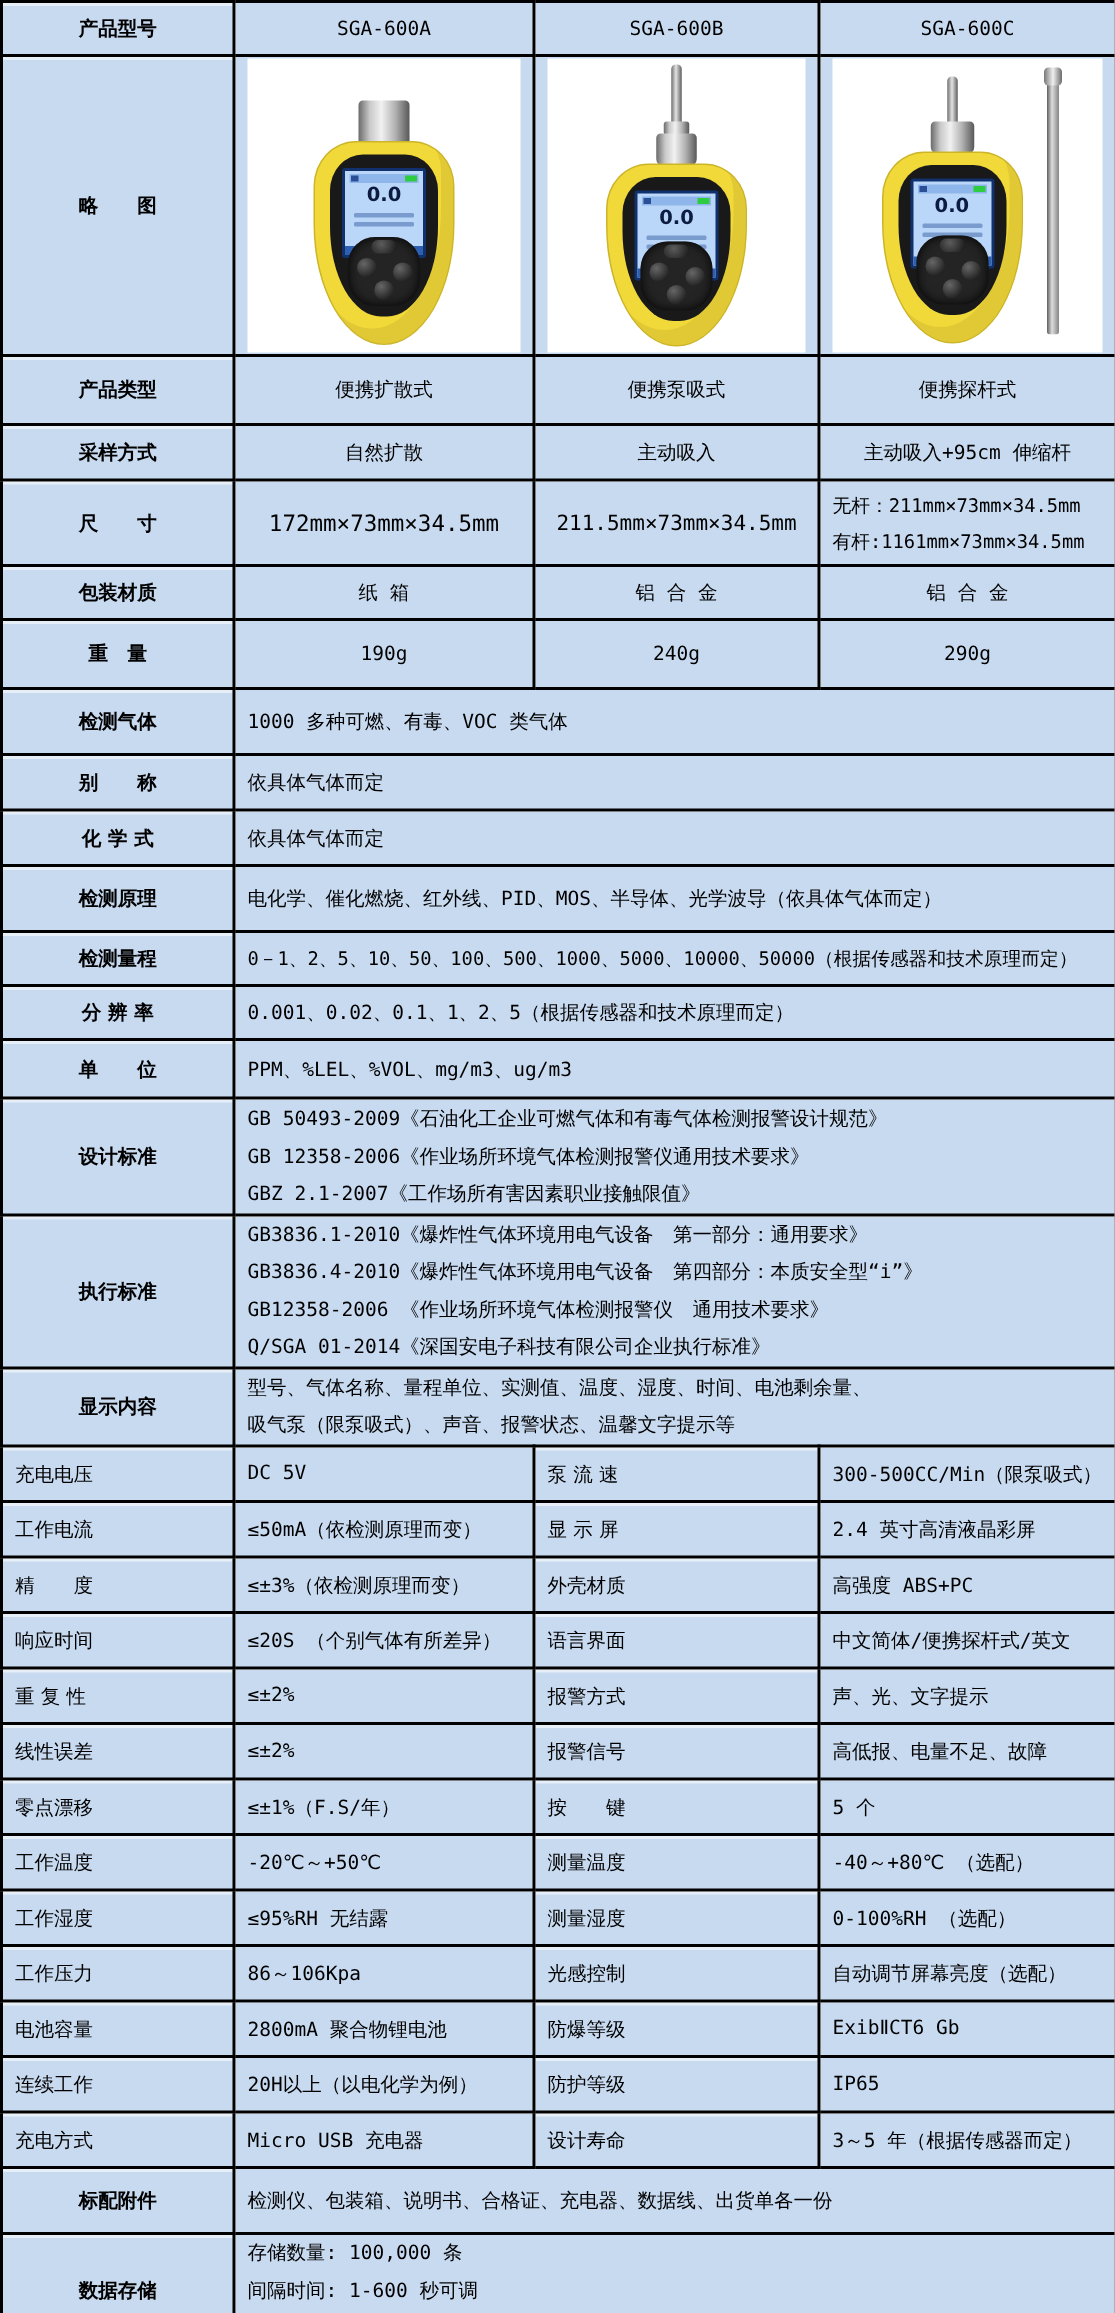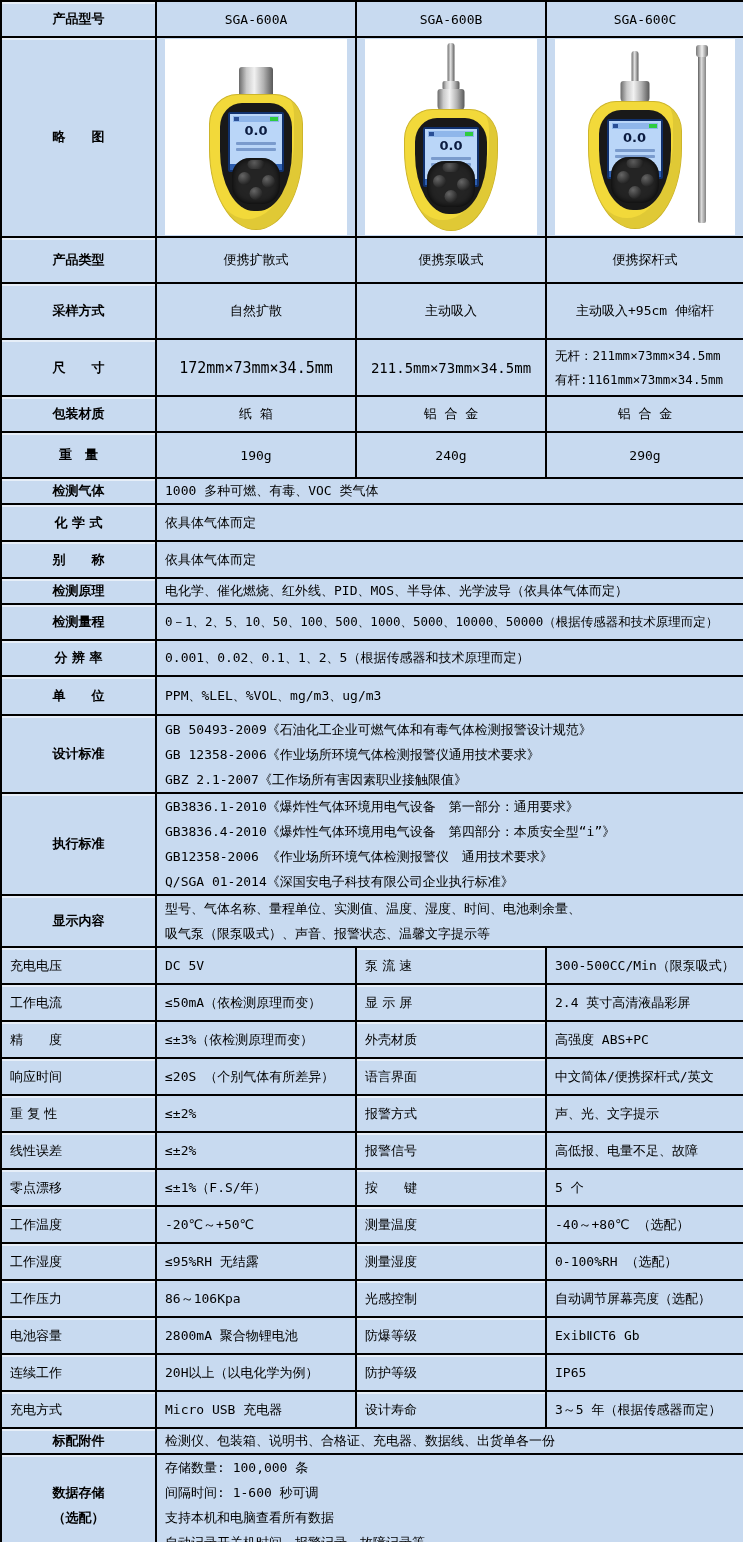--- a/index.html
+++ b/index.html
@@ -9,22 +9,22 @@
   td.lab{background:#7FA2D8;text-align:center;font-weight:bold;font-size:15px;
          box-shadow:inset 0 2px 0 rgba(255,255,255,.55);}
   td.lab2{background:#7FA2D8;text-align:left;font-weight:normal;font-size:14px;
          box-shadow:inset 0 2px 0 rgba(255,255,255,.55);}
   td.val{text-align:left;padding-left:12px;font-family:"DejaVu Sans Mono","DejaVu Sans",monospace,sans-serif;}
   td.cen{text-align:center;font-family:"DejaVu Sans Mono","DejaVu Sans",monospace,sans-serif;}
   td.img{background:#fff;padding:0;}
   td.hdr{background:#CFDFF3;text-align:center;font-family:"DejaVu Sans Mono","DejaVu Sans",monospace,sans-serif;font-size:14px;}
   .lines div{line-height:25px;white-space:nowrap;}
   .sz div{line-height:24px;white-space:nowrap;font-size:12.5px;}
-  .rh36{height:36px}.rh200{height:200px}.rh33{height:46px}.rh41{height:56px}
-  .rh57{height:57px}.rh38{height:26px}.rh37{height:37px}.rh39{height:39px}
+  .rh36{height:36px}.rh200{height:200px}.rh33{height:46px}.rh41{height:37px}
+  .rh57{height:57px}.rh38{height:44px}.rh37{height:37px}.rh39{height:39px}
   .rh78{height:78px}.rh100{height:100px}.rh50{height:50px}.rh98{height:98px}
 
   
   .devbox{height:196px;display:flex;align-items:center;justify-content:center;background:#fff;}
   .dev{position:relative;width:130px;height:188px;}
   .shell{position:absolute;left:50%;transform:translateX(-50%);width:92px;background:#F2D93A;
          border:1px solid #cdb52a;border-radius:30px 30px 50px 50px / 32px 32px 86px 86px;
          box-shadow:inset -8px -10px 0 rgba(0,0,0,.07);}
   .panel{position:absolute;top:8px;left:10px;right:10px;bottom:18px;background:#191919;
          border-radius:22px 22px 34px 34px / 24px 24px 60px 60px;}
@@ -209,25 +209,25 @@
     <td class="cen">190g</td>
     <td class="cen">240g</td>
     <td class="cen">290g</td>
   </tr>
 
   <tr class="rh38">
     <td class="lab">检测气体</td>
     <td class="val" colspan="3">1000 多种可燃、有毒、VOC 类气体</td>
   </tr>
   <tr class="rh37">
+    <td class="lab">别　　称</td>
+    <td class="val" colspan="3">依具体气体而定</td>
+  </tr>
+  <tr class="rh37">
     <td class="lab">化 学 式</td>
-    <td class="val" colspan="3">依具体气体而定</td>
-  </tr>
-  <tr class="rh37">
-    <td class="lab">别　　称</td>
     <td class="val" colspan="3">依具体气体而定</td>
   </tr>
   <tr class="rh38">
     <td class="lab">检测原理</td>
     <td class="val" colspan="3">电化学、催化燃烧、红外线、PID、MOS、半导体、光学波导（依具体气体而定）</td>
   </tr>
   <tr class="rh36">
     <td class="lab">检测量程</td>
     <td class="val" colspan="3" style="font-size:12.5px">0－1、2、5、10、50、100、500、1000、5000、10000、50000（根据传感器和技术原理而定）</td>
   </tr>

